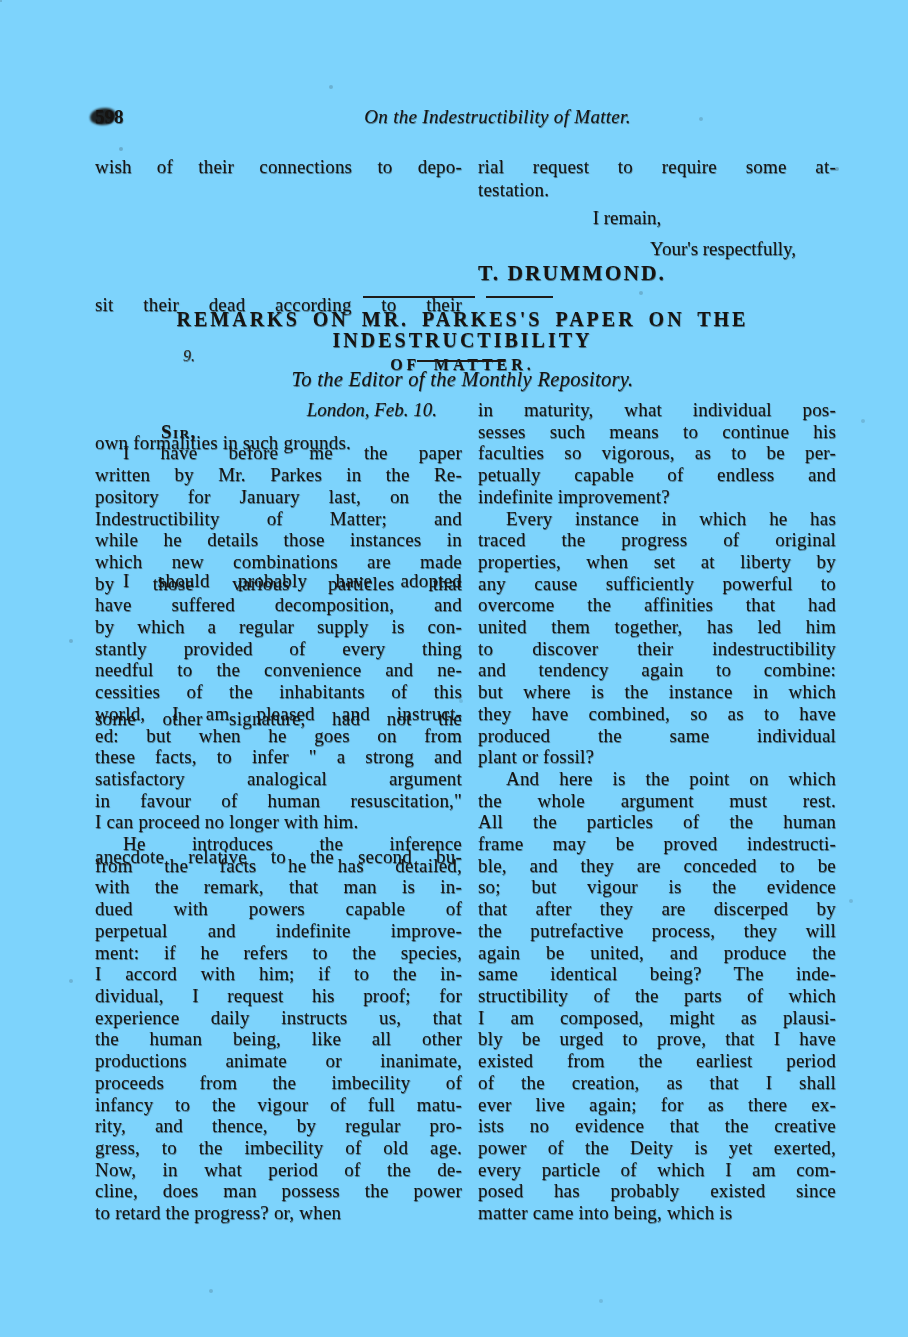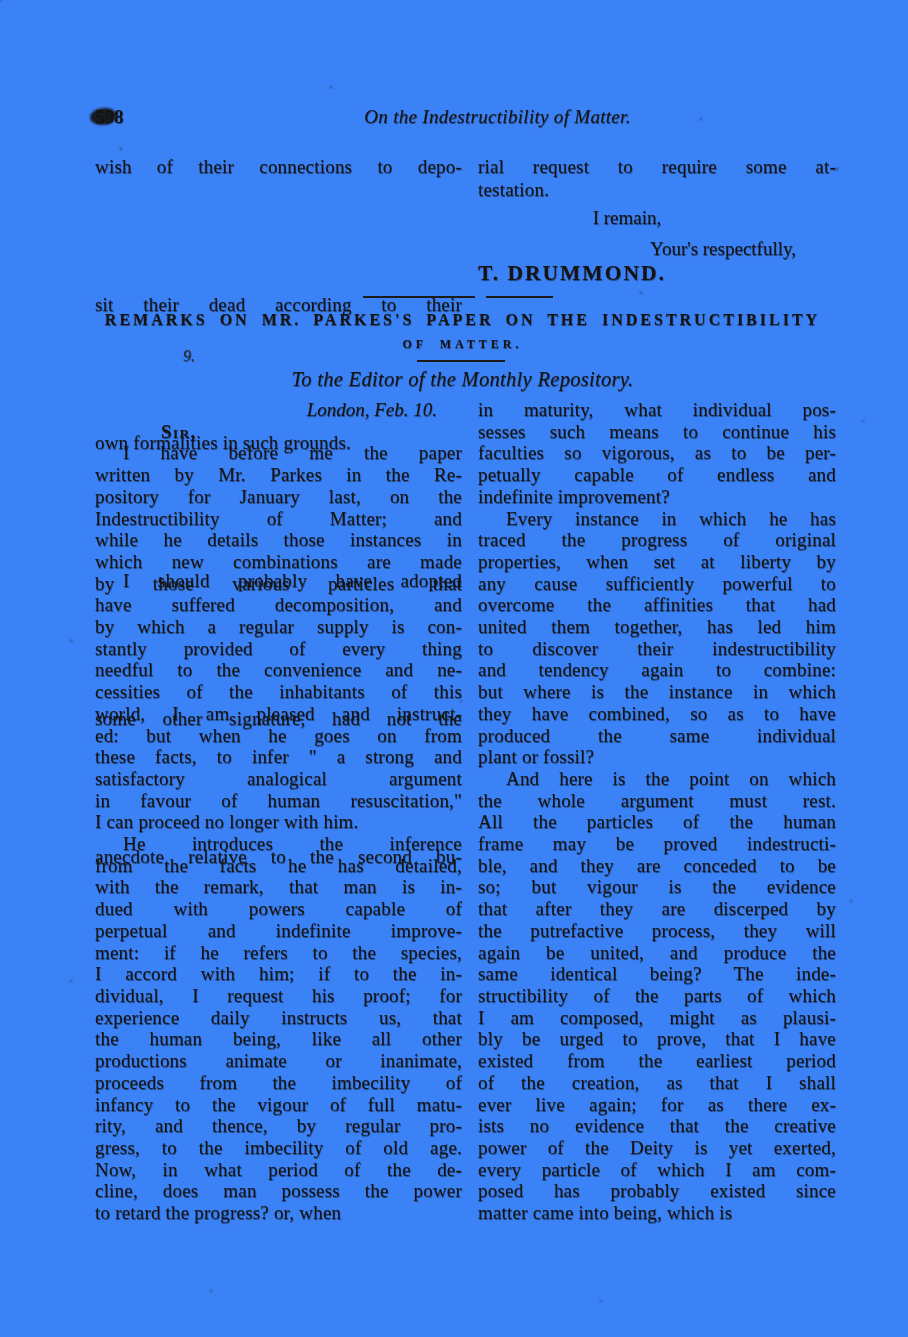--- a/index.html
+++ b/index.html
@@ -1,19 +1,19 @@
 <!DOCTYPE html>
 <html><head>
 <meta charset="utf-8">
 <style>
   html,body{margin:0;padding:0;background:#ffffff;}
   .page{
     position:relative;
     width:908px;height:1337px;
-    background:#3b82f6;
+    background:#7dd3fc;
     overflow:hidden;
     font-family:"Liberation Serif","DejaVu Serif",serif;
     color:#161412;
   }
   
   .noise{
     position:absolute;left:0;top:0;width:2px;height:2px;border-radius:50%;
     background:rgba(30,30,30,.22);
     box-shadow:
       120px 148px 0 1px rgba(20,20,20,.20), 430px 120px 0 1px rgba(20,20,20,.14),
@@ -49,22 +49,22 @@
   .closing-remain{text-align:center;padding-right:60px;margin-top:5px;font-size:19px;line-height:23px;}
   .closing-respect{text-align:right;padding-right:40px;font-size:19px;line-height:23px;margin-top:8px;}
   .closing-sign{text-align:left;padding-right:45px;font-weight:700;font-size:21.5px;letter-spacing:2px;line-height:24px;margin-top:1px;}
 
   
   .rule-top{position:absolute;top:296px;left:363px;width:190px;display:flex;gap:11px;}
   .rule-top .seg{border-top:2.3px solid #1d1b19;}
   .rule-top .s1{width:112px;}
   .rule-top .s2{width:67px;}
   .article-heading{position:absolute;top:309px;left:95px;width:735px;text-align:center;font-weight:700;}
-  .article-heading .h1{font-size:16px;letter-spacing:3px;word-spacing:5px;line-height:21px;}
-  .article-heading .h2{font-size:12px;letter-spacing:4px;word-spacing:6px;line-height:20px;margin-top:4px;}
+  .article-heading .h1{font-size:20px;letter-spacing:3px;word-spacing:5px;line-height:21px;}
+  .article-heading .h2{font-size:16px;letter-spacing:4px;word-spacing:6px;line-height:20px;margin-top:4px;}
   .stray{position:absolute;top:347px;left:183px;font-style:italic;font-size:16px;color:#2a2824;}
   .rule-bottom{position:absolute;top:360px;left:417px;width:88px;border-top:2.6px solid #1d1b19;}
   .salutation{position:absolute;top:368px;left:95px;width:735px;text-align:center;font-style:italic;font-size:20.5px;letter-spacing:.3px;}
 
   
   .main-cols{top:399px;font-size:19px;line-height:21.7px;}
   .dateline{text-align:right;padding-right:25px;font-style:italic;font-size:19px;}
   .sir{padding-left:66px;font-variant:small-caps;letter-spacing:1.5px;font-weight:600;}
 </style>
 </head>

